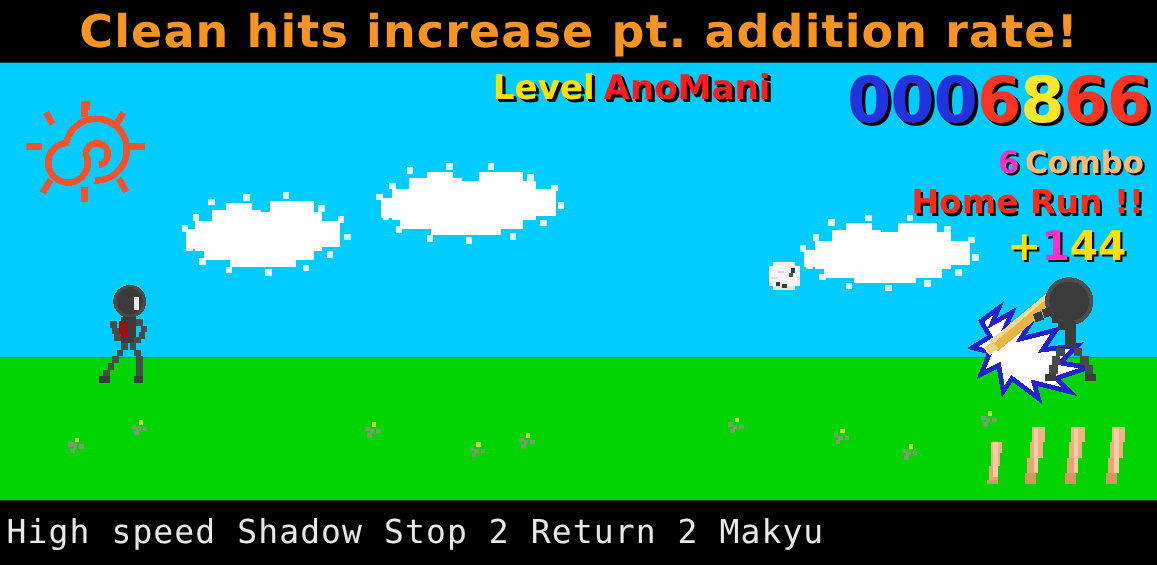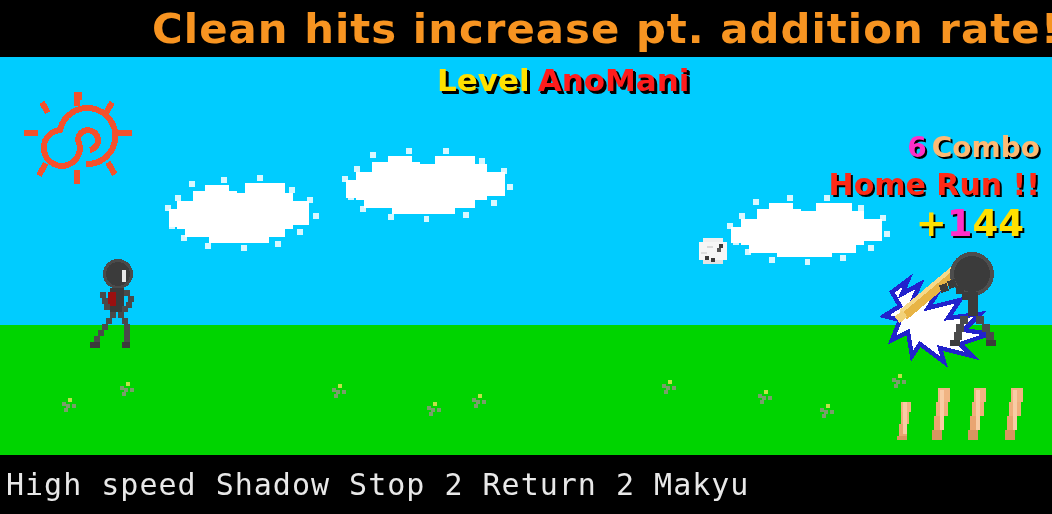--- a/index.html
+++ b/index.html
@@ -13,21 +13,21 @@
     height:514px;
     overflow:hidden;
     background:#000;
     image-rendering:pixelated;
   }
 
   
   #title-bar{
     position:absolute; left:0; top:0; width:1052px; height:57px;
     background:#000;
-    display:flex; align-items:center; justify-content:flex-end;
+    display:flex; align-items:center; justify-content:center;
   }
   #title-text{
     color:#F79421;
     font-family:"DejaVu Sans", sans-serif;
     font-weight:bold;
     font-size:41px;
     letter-spacing:1px;
     white-space:nowrap;
     transform:scaleX(1.02);
   }
@@ -61,21 +61,21 @@
   .hud{
     position:absolute;
     font-family:"DejaVu Sans", sans-serif;
     font-weight:bold;
     white-space:nowrap;
     line-height:1;
   }
   .sh{ text-shadow: 2px 2px 0 #000, 3px 3px 0 #000; }
   .sh-lite{ text-shadow: 2px 2px 0 #000; }
 
-  #hud-level{ left:437px; top:65px; font-size:31px; }
+  #hud-level{ left:448px; top:65px; font-size:31px; }
   #hud-level .lab{ color:#FFE000; }
   #hud-level .val{ color:#FF1C1C; margin-left:8px; }
 
   #hud-score-label{ left:676px; top:65px; font-size:31px; color:#FFE000; }
 
   #hud-score-digits{ left:770px; top:62px; font-size:58px; letter-spacing:-1px; }
   #hud-score-digits span{ display:inline-block; }
   .d-blue{ color:#2233DD; }
   .d-red{ color:#FF3322; }
   .d-yellow{ color:#FFE62E; }
@@ -425,20 +425,23 @@
       <rect x="3" y="22" width="5" height="5" fill="#D89560"></rect>
       <rect x="7" y="2" width="2" height="20" fill="#F8CCA4"></rect>
     </svg>
   </div>
 
   <div class="hud sh" id="hud-level">
     <span class="lab">Level</span><span class="val">AnoMani</span>
   </div>
 
 
+  <div class="hud sh" id="hud-score-digits">
+    <span class="d-blue">0</span><span class="d-blue">0</span><span class="d-blue">0</span><span class="d-red">6</span><span class="d-yellow">8</span><span class="d-red">6</span><span class="d-red">6</span>
+  </div>
 
   <div class="hud sh-lite" id="hud-combo">
     <span class="n">6</span><span class="w">Combo</span>
   </div>
 
   <div class="hud sh-lite" id="hud-homerun">Home Run !!</div>
 
   <div class="hud sh-lite" id="hud-points">
     <span class="plus">+</span><span class="p1">1</span><span class="p2">44</span>
   </div>

